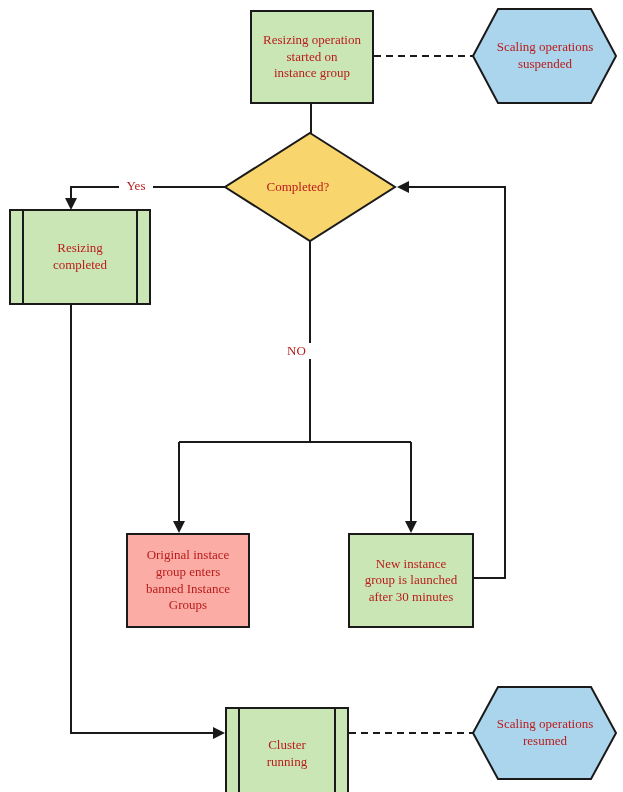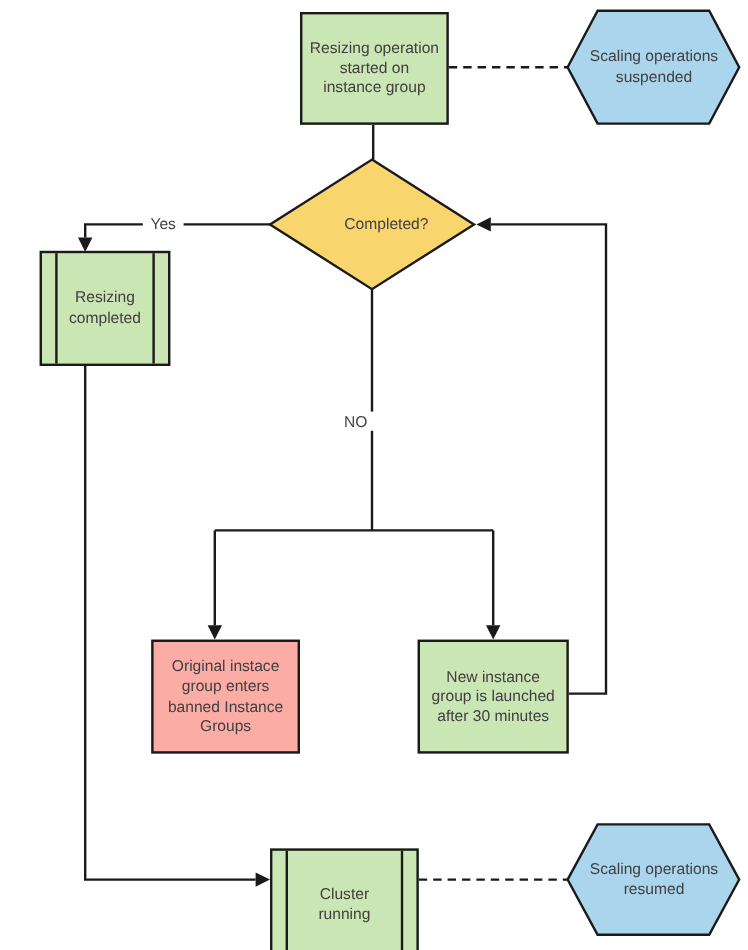--- a/index.html
+++ b/index.html
@@ -1,22 +1,22 @@
 <!DOCTYPE html>
 <html><head>
 <meta charset="utf-8">
 <style>
   html, body { margin: 0; padding: 0; background: #ffffff; }
   .canvas {
     position: relative;
     width: 623px;
     height: 792px;
     background: #ffffff;
-    font-family: Liberation Sans, sans-serif;
-    color: #404040;
+    font-family: Liberation Serif, serif;
+    color: #b91c1c;
     overflow: hidden;
   }
   .layer-svg { position: absolute; left: 0; top: 0; z-index: 0; }
   .node {
     position: absolute;
     box-sizing: border-box;
     border: 2px solid #1a1a1a;
     display: flex;
     align-items: center;
     justify-content: center;
@@ -83,21 +83,21 @@
     <polygon points="473,56 498,9 591,9 616,56 591,103 498,103" fill="#ABD5ED" stroke="#1a1a1a" stroke-width="2"></polygon>
     <polygon points="473,733 498,687 591,687 616,733 591,779 498,779" fill="#ABD5ED" stroke="#1a1a1a" stroke-width="2"></polygon>
   </svg>
 
   <div class="node fill-green" style="left:250px; top:10px; width:124px; height:94px;">
     <span class="label">Resizing operation
 started on
 instance group</span>
   </div>
 
-  <div class="node fill-green" style="left:9px; top:209px; width:109px; height:96px;margin-left:24px;">
+  <div class="node fill-green" style="left:9px; top:209px; width:142px; height:96px;">
     <div class="subbar left"></div>
     <div class="subbar right"></div>
     <span class="label">Resizing
 completed</span>
   </div>
 
   <div class="node fill-pink" style="left:126px; top:533px; width:124px; height:95px;">
     <span class="label">Original instace
 group enters
 banned Instance
@@ -110,21 +110,21 @@
 after 30 minutes</span>
   </div>
 
   <div class="node fill-green" style="left:225px; top:688px; width:124px; height:93px;margin-top:19px;">
     <div class="subbar left"></div>
     <div class="subbar right"></div>
     <span class="label">Cluster
 running</span>
   </div>
 
-  <div class="overlay-label" style="left:262px; top:172px; width:120px; height:30px;">
+  <div class="overlay-label" style="left:238px; top:172px; width:120px; height:30px;">
     <span class="label">Completed?</span>
   </div>
 
   <div class="overlay-label" style="left:478px; top:30px; width:134px; height:52px;">
     <span class="label">Scaling operations
 suspended</span>
   </div>
 
   <div class="overlay-label" style="left:478px; top:707px; width:134px; height:52px;">
     <span class="label">Scaling operations

